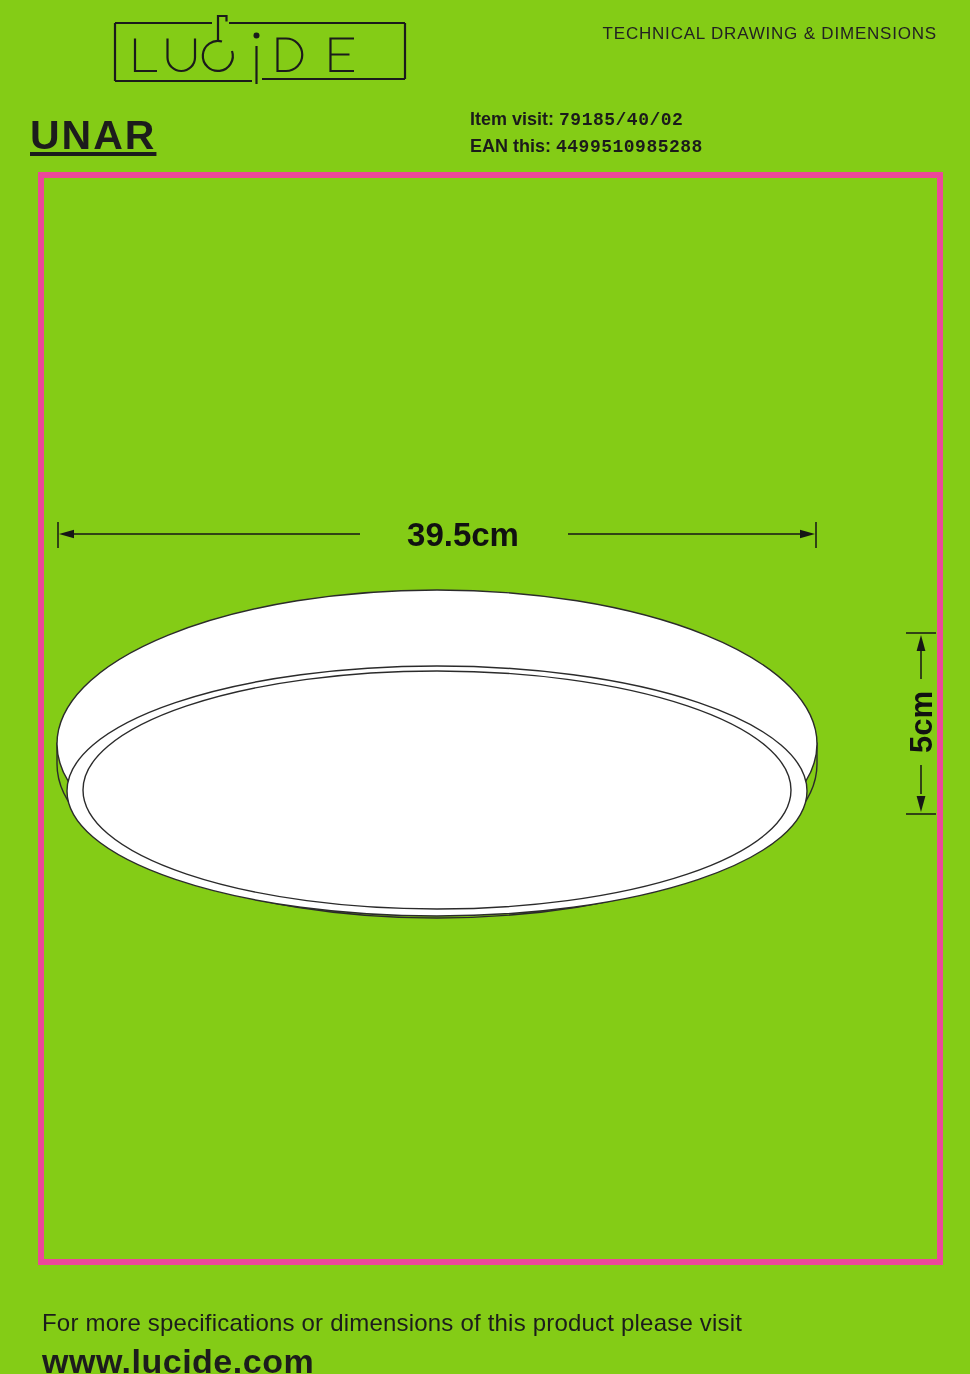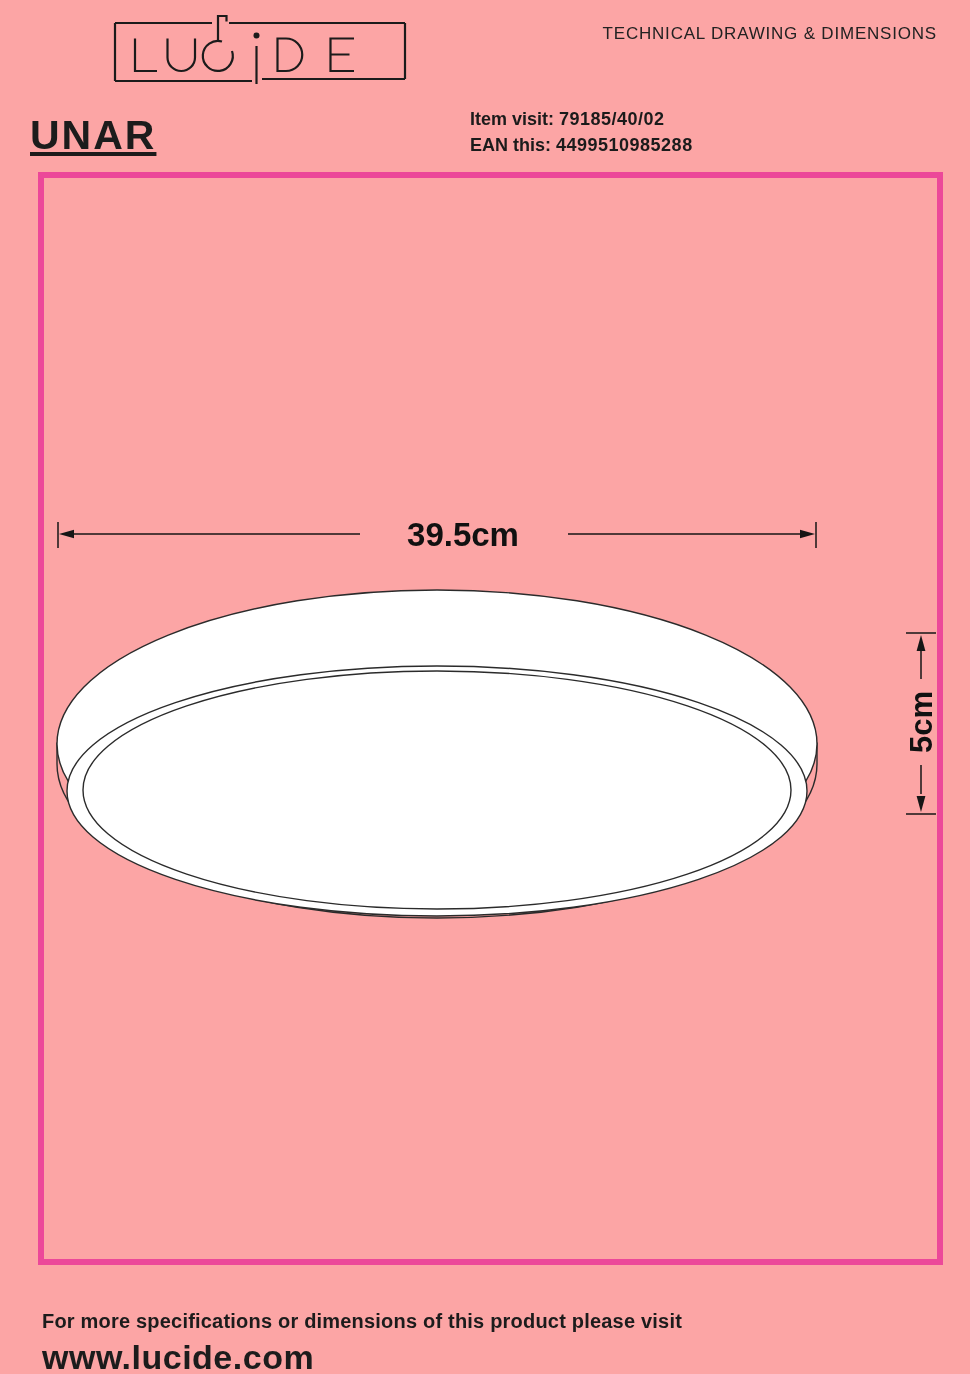--- a/index.html
+++ b/index.html
@@ -1,46 +1,46 @@
 <!DOCTYPE html>
 <html><head>
 <meta charset="utf-8">
 <style>
   html,body{margin:0;padding:0;background:#fff;}
   .page{
     position:relative;
     width:970px;height:1374px;
-    background:#fca5a5;
+    background:#84cc16;
     font-family:"Liberation Sans",sans-serif;
     color:#1c1c1c;
     overflow:hidden;
   }
   .abs{position:absolute;}
   .header-title{
     top:24px;right:33px;
     font-size:17px;letter-spacing:0.8px;
     color:#222;white-space:nowrap;
   }
   .product-name{
     left:30px;top:112px;
     font-size:41px;font-weight:700;letter-spacing:2px;text-decoration:underline;
   }
   .codes{
     left:470px;top:106px;
     font-size:18px;font-weight:700;line-height:26px;
     color:#1b1b1b;white-space:nowrap;
   }
-  .codes .val{margin-left:5px;letter-spacing:0.5px;}
+  .codes .val{margin-left:5px;letter-spacing:0.5px;font-family:Liberation Mono, monospace;}
   .drawing-box{
     left:38px;top:172px;width:905px;height:1093px;
     border:6px solid #ec4899;box-sizing:border-box;
   }
   .drawing-box svg{position:absolute;left:0;top:0;}
   .footer{left:42px;top:1311px;line-height:1;}
-  .footer-line1{font-size:20px;font-weight:700;letter-spacing:0.2px;white-space:nowrap;}
+  .footer-line1{font-size:24px;font-weight:400;letter-spacing:0.2px;white-space:nowrap;}
   .footer-line2{font-size:34px;font-weight:700;margin-top:9px;letter-spacing:0.5px;}
   .lamp-line{fill:none;stroke:#2b2b2b;stroke-width:1.4;}
   .lamp-face{fill:#ffffff;stroke:#2b2b2b;stroke-width:1.4;}
   .dim-line{fill:none;stroke:#161616;stroke-width:1.5;}
   .dim-arrow{fill:#161616;stroke:none;}
   .dim-text{fill:#111;font-family:"Liberation Sans",sans-serif;font-weight:700;}
   .logo-line{fill:none;stroke:#1b1b1b;stroke-width:2.2;}
 </style>
 </head>
 <body>

